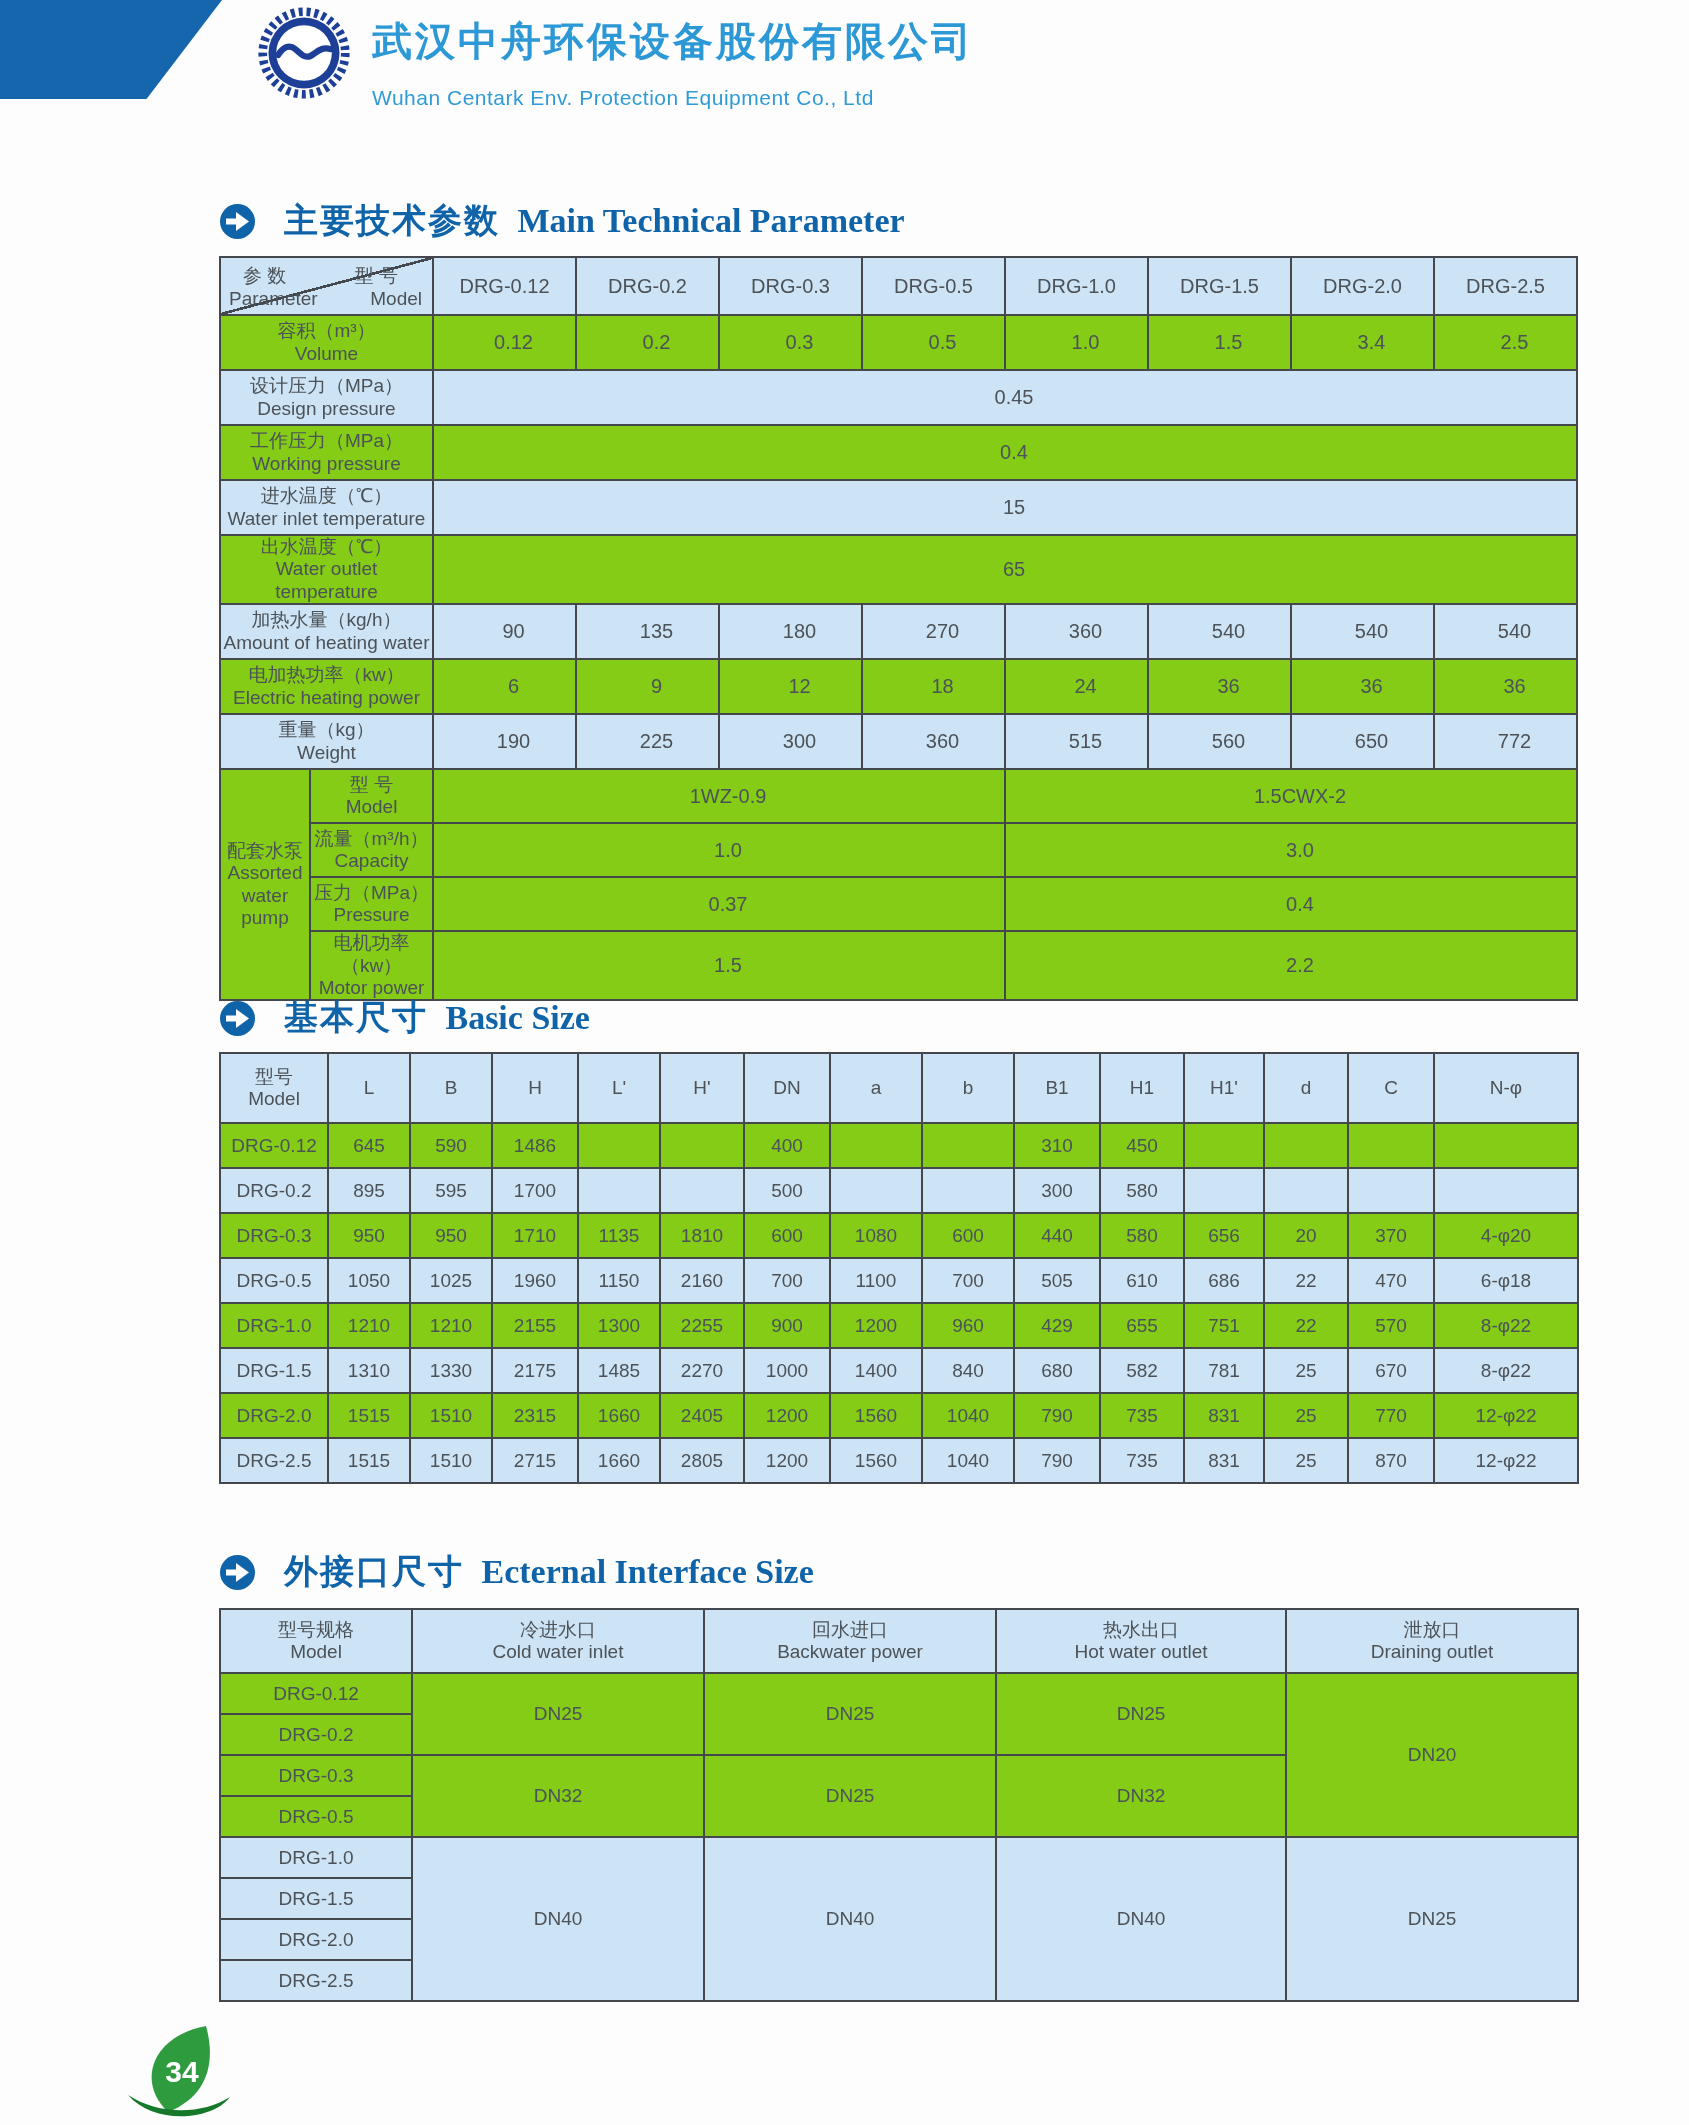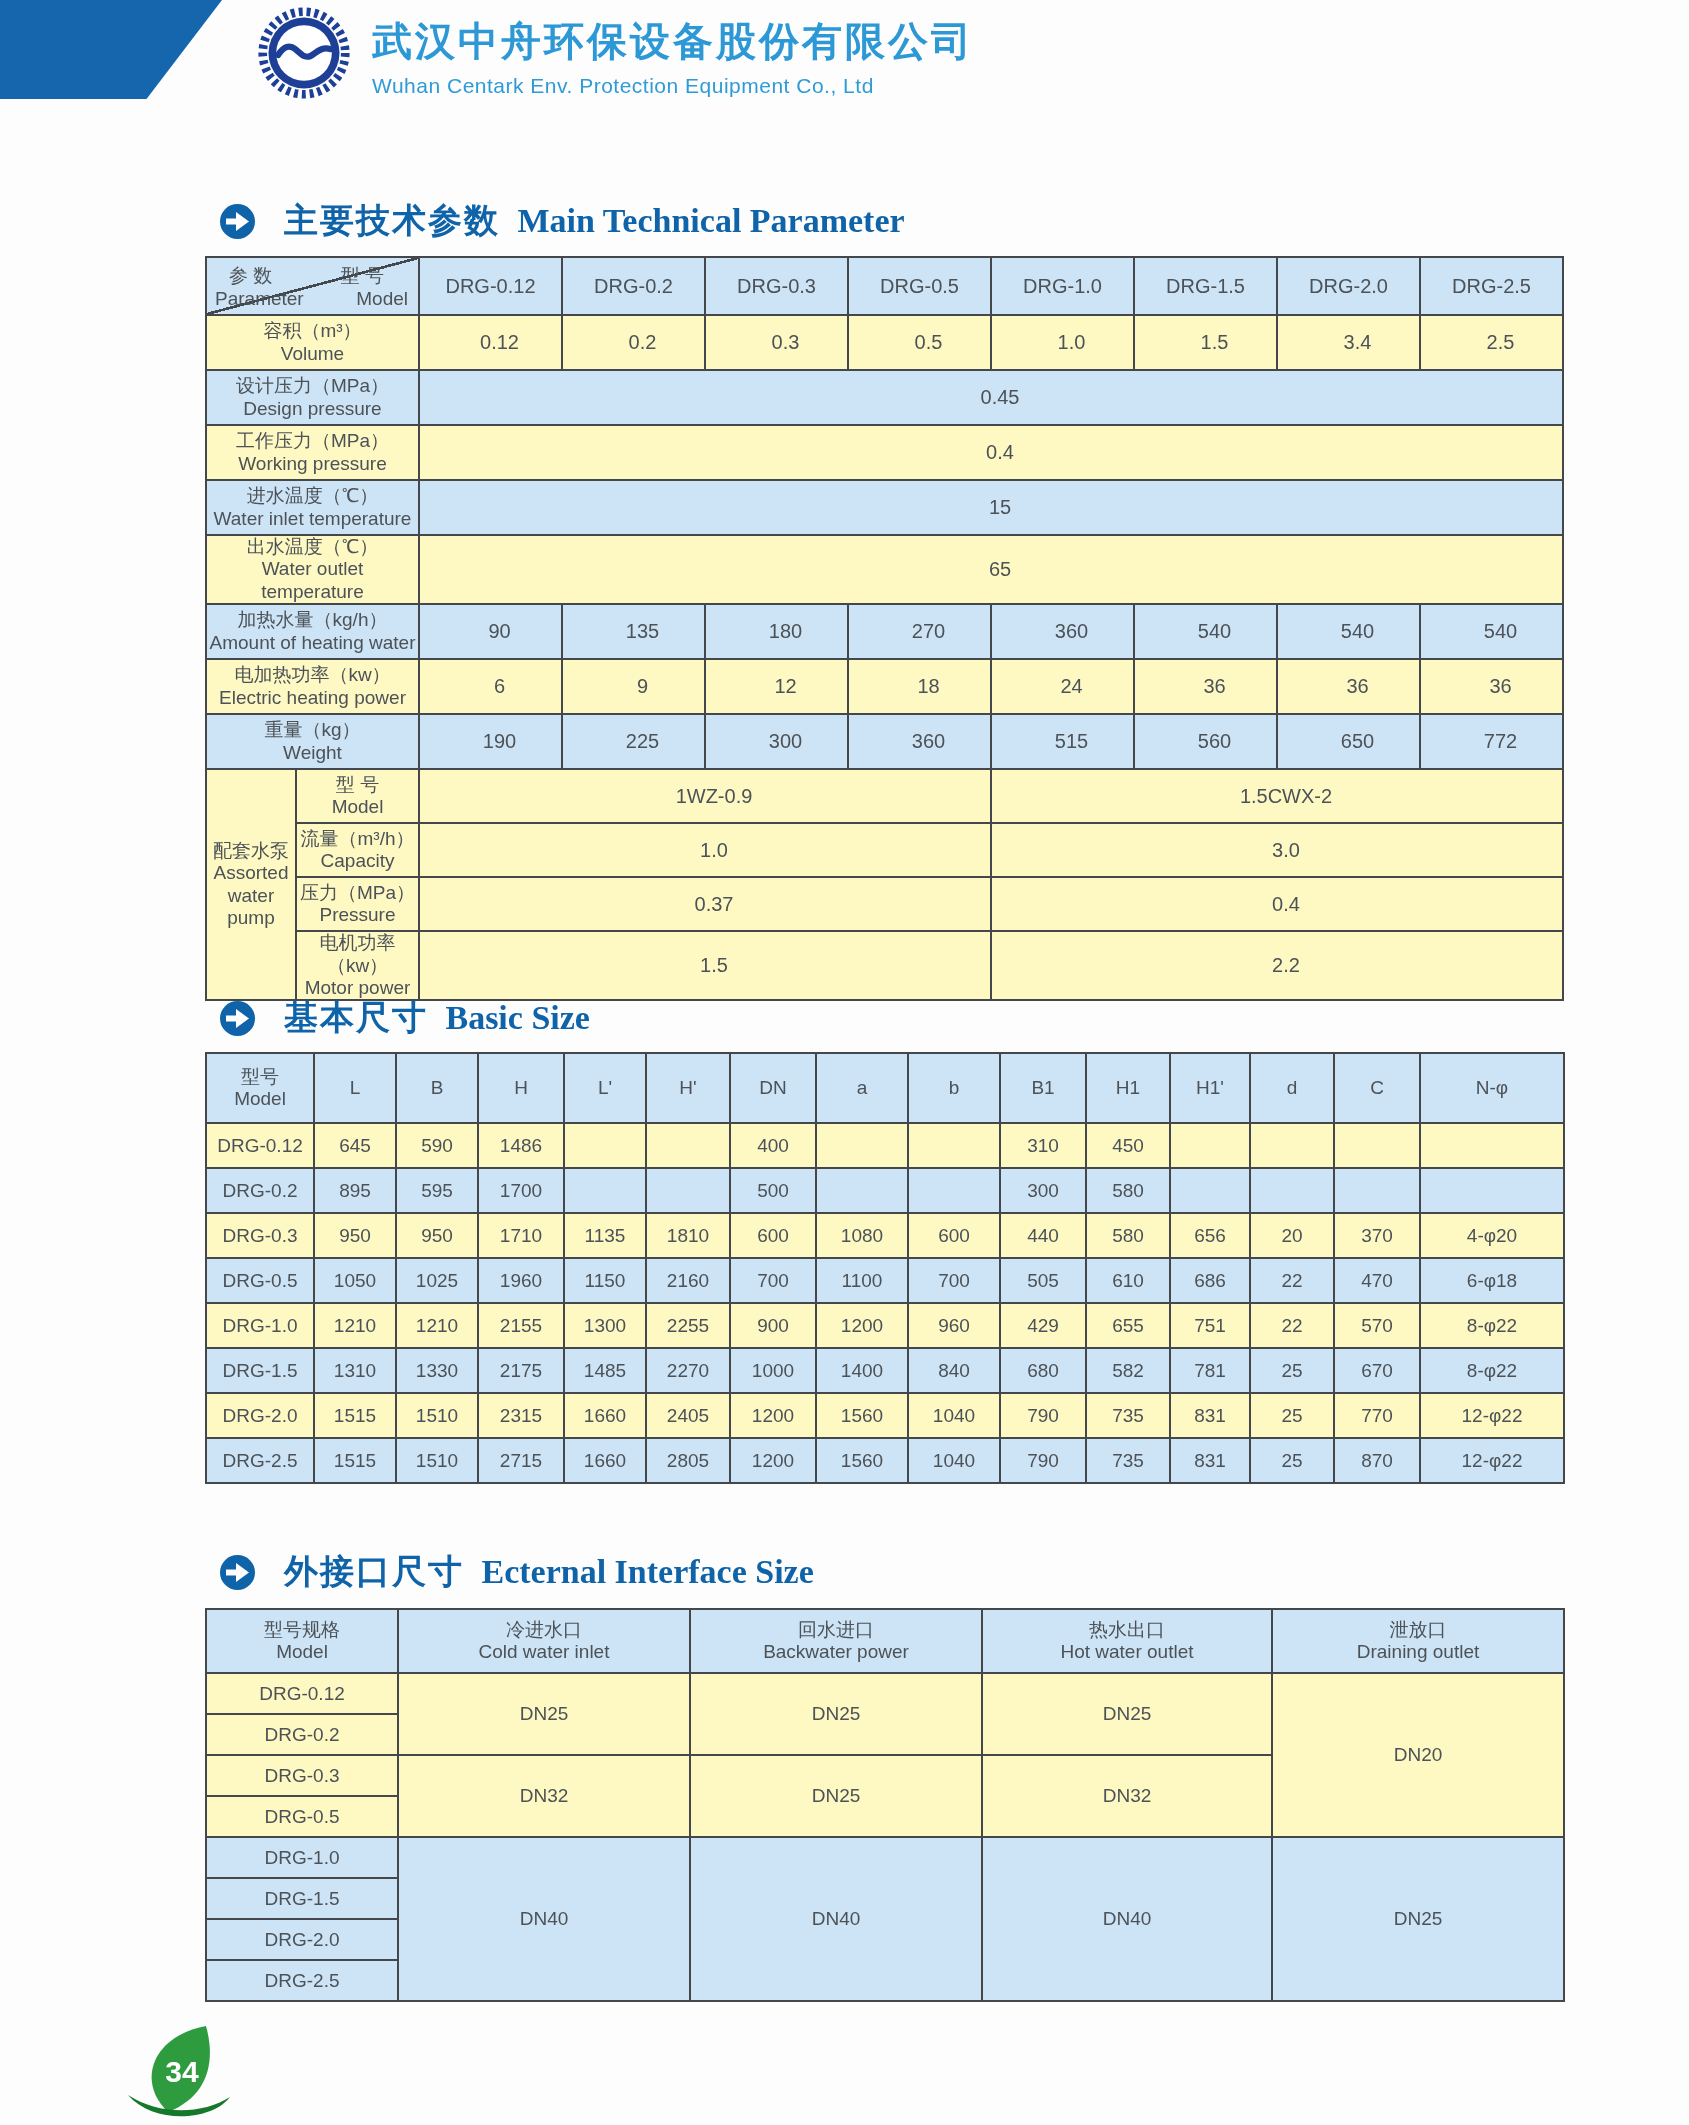--- a/index.html
+++ b/index.html
@@ -4,33 +4,33 @@
 <style>
   * { box-sizing: border-box; margin: 0; padding: 0; }
   html,body { width:1689px; height:2125px; background:#fdfdfd; font-family:"Liberation Sans",sans-serif; position:relative; overflow:hidden; }
 
   
   .banner-poly { position:absolute; left:0; top:0; width:222px; height:99px;
     background:#1566ac; clip-path:polygon(0 0,100% 0,66% 100%,0 100%); }
   .logo-wrap { position:absolute; left:256px; top:5px; width:96px; height:96px; }
   .company { position:absolute; left:372px; top:14px; }
   .company-cn { font-size:40px; font-weight:bold; letter-spacing:3px; color:#2c98d5; }
-  .company-en { font-size:21px; color:#2f9bd6; margin-top:5px; letter-spacing:0.5px; }
+  .company-en { font-size:21px; color:#2f9bd6; margin-top:17px; letter-spacing:0.5px; }
 
   
   .sec-title { position:absolute; left:220px; display:flex; align-items:center; gap:29px; }
   .bullet { width:35px; height:35px; border-radius:50%; background:#0f63a8; flex:0 0 35px;
     display:flex; align-items:center; justify-content:center; }
   .title-text { font-size:34px; font-weight:bold; color:#0f63a8; white-space:nowrap; }
   .title-cn { letter-spacing:2px; font-family:"Liberation Sans",sans-serif; }
   .title-en { font-family:"Liberation Serif",serif; margin-left:8px; }
 
   
-  table { border-collapse:collapse; table-layout:fixed; position:absolute; left:205px;
-    background:#fef9c3; }
+  table { border-collapse:collapse; table-layout:fixed; position:absolute; left:219px;
+    background:#84cc16; }
   td { border:2px solid #44484c; text-align:center; vertical-align:middle;
     color:#4c5257; overflow:hidden; padding:0 2px; }
   .blue { background:#cde4f6; }
   .lab-cn { font-size:19px; line-height:1.18; }
   .lab-en { font-size:19px; line-height:1.18; }
   .val { font-size:20px;padding-left:20px; }
 
   
   #t1 { top:256px; width:1357px; }
   #t1 .h-head td { height:58px; }

